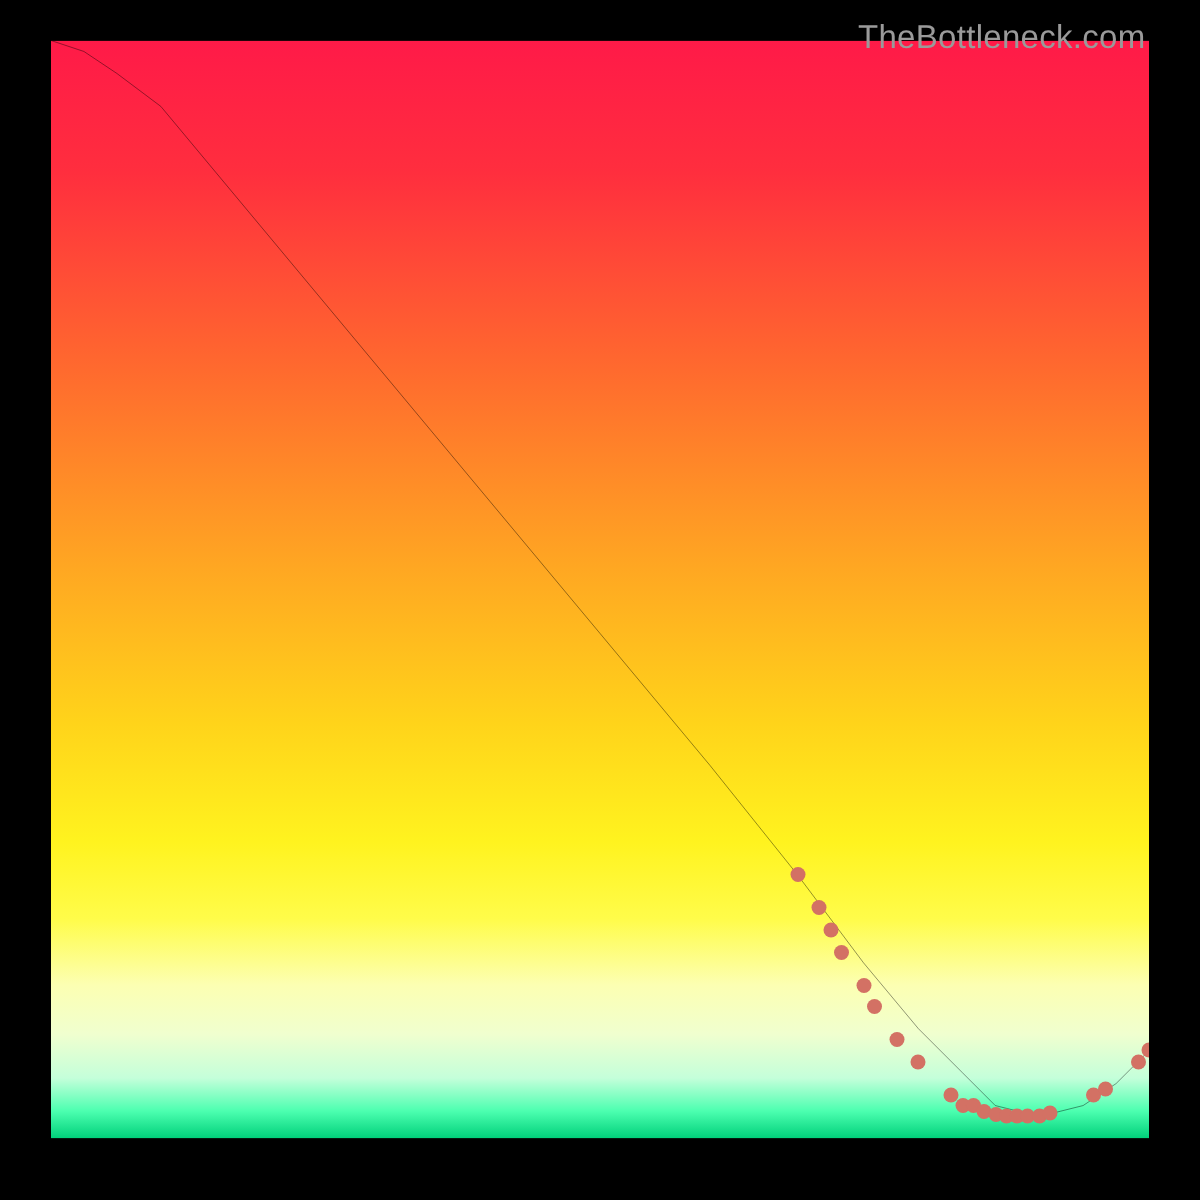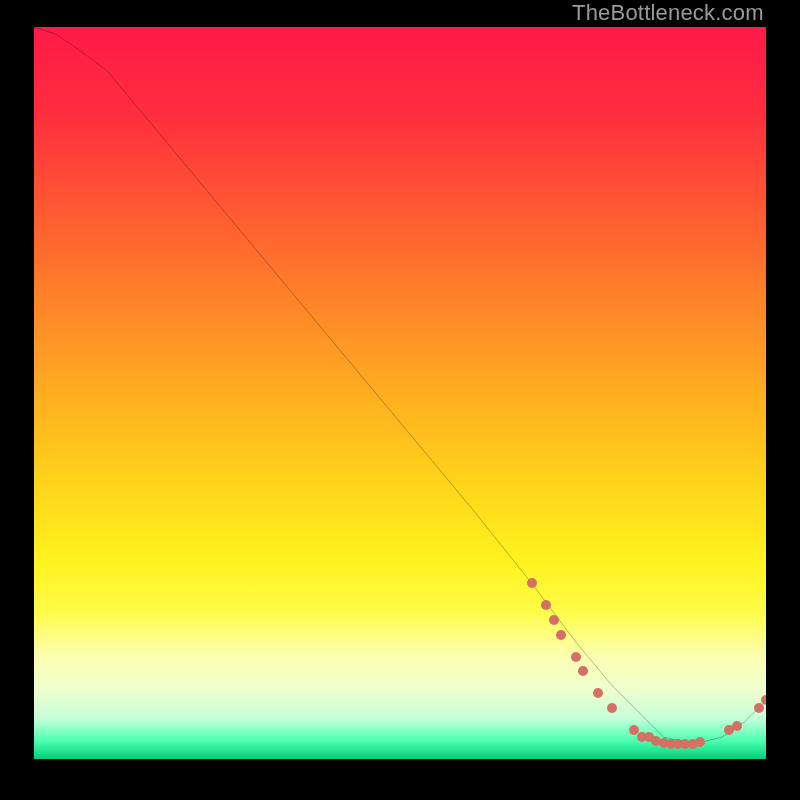--- a/index.html
+++ b/index.html
@@ -103,15 +103,15 @@
         <div class="scatter-dot" style="background: rgb(211, 113, 100); left: 658.8px; top: 717.36px;"></div>
         <div class="scatter-dot" style="background: rgb(211, 113, 100); left: 666.12px; top: 715.164px;"></div>
         <div class="scatter-dot" style="background: rgb(211, 113, 100); left: 695.4px; top: 702.72px;"></div>
         <div class="scatter-dot" style="background: rgb(211, 113, 100); left: 702.72px; top: 699.06px;"></div>
         <div class="scatter-dot" style="background: rgb(211, 113, 100); left: 724.68px; top: 680.76px;"></div>
         <div class="scatter-dot" style="background: rgb(211, 113, 100); left: 732px; top: 673.44px;"></div>
       </div>
 
   </div>
 
-  <div class="watermark" style="left: 572px; top: 0;">TheBottleneck.com</div>
+  <div class="watermark" style="left: 572px; top: 12px;">TheBottleneck.com</div>
 
 </div>
 
 </body></html>

